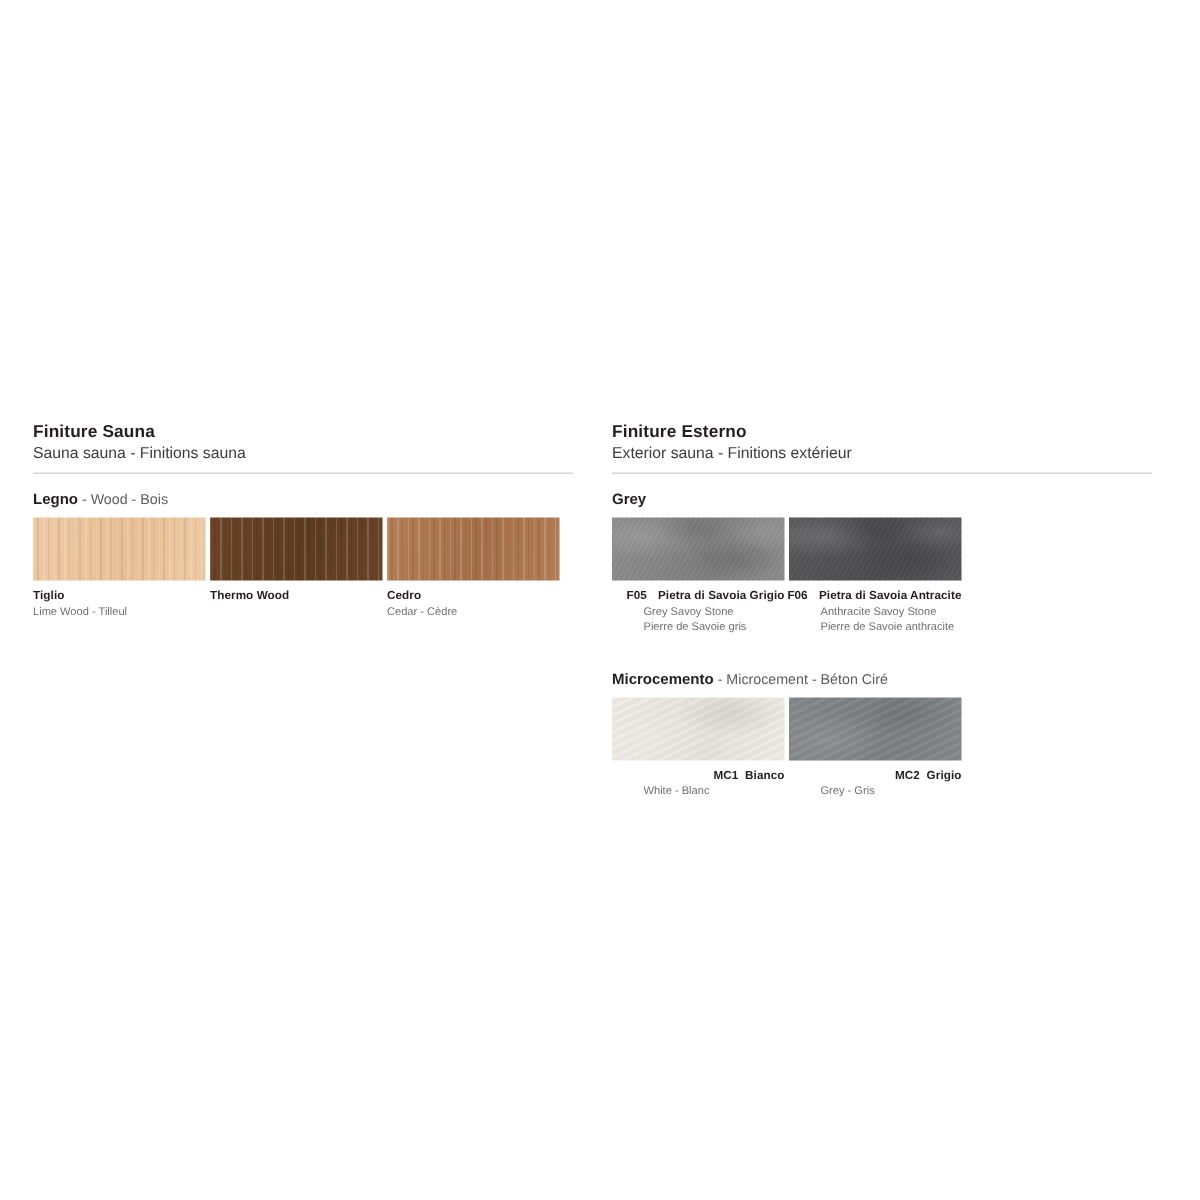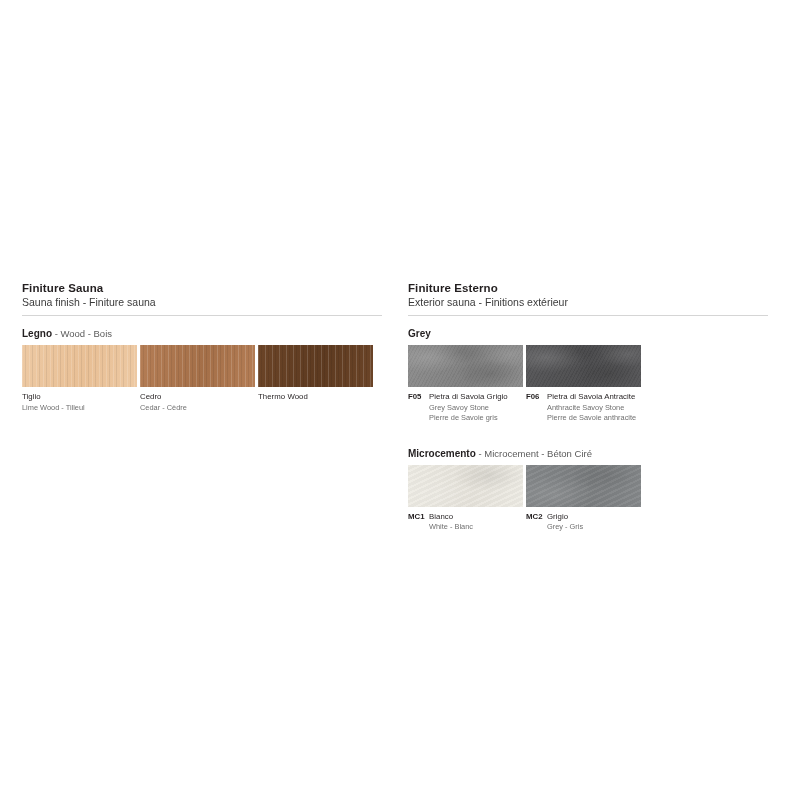--- a/index.html
+++ b/index.html
@@ -138,34 +138,35 @@
       repeating-linear-gradient(155deg, rgba(255,255,255,0.05) 0px, rgba(255,255,255,0.05) 2px, rgba(0,0,0,0.03) 2px, rgba(0,0,0,0.03) 5px);
   }
 
   
   .lbl {
     margin-top: 5px;
     line-height: 10.5px;
   }
   .lbl-main {
     font-size: 7.8px;
-    font-weight: normal;
+    font-weight: bold;
     color: #231f20;
     white-space: nowrap;
     letter-spacing: 0.05px;
   }
   .lbl-sub {
     font-size: 7.4px;
     color: #6f6f6f;
     white-space: nowrap;
   }
   .lbl-code-line {
     display: flex;
     flex-direction: row;
     align-items: baseline;
+    justify-content: flex-end;
   }
   .lbl-code {
     font-size: 7.8px;
     font-weight: bold;
     color: #231f20;
     width: 21px;
     flex: 0 0 21px;
     white-space: nowrap;
   }
   .lbl-indent { padding-left: 21px; }
@@ -176,52 +177,52 @@
 </head>
 <body>
 
 <div id="sheet">
 
   <div class="columns">
 
     <div class="column left">
 
       <div class="sec-title">Finiture Sauna</div>
-      <div class="sec-sub">Sauna finish - Finiture sauna</div>
+      <div class="sec-sub">Sauna sauna - Finitions sauna</div>
       <div class="rule"></div>
 
       <div class="group-block">
         <div class="grp-head">
           <span class="grp-name">Legno</span>
           <span>- Wood - Bois</span>
         </div>
 
         <div class="swatch-row">
 
           <div class="swatch-cell">
             <div class="swatch wood" id="sw-0-0-0" style="background: linear-gradient(100deg, rgb(237, 201, 163) 0%, rgb(232, 191, 149) 55%, rgb(237, 201, 163) 100%);"></div>
             <div class="lbl">
               <div class="lbl-main">Tiglio</div>
               <div class="lbl-sub">Lime Wood - Tilleul</div>
             </div>
           </div>
 
           <div class="swatch-cell">
+            <div class="swatch wood" id="sw-0-0-2" style="background: linear-gradient(100deg, rgb(107, 68, 39) 0%, rgb(93, 58, 32) 55%, rgb(107, 68, 39) 100%);"></div>
+            <div class="lbl">
+              <div class="lbl-main">Thermo Wood</div>
+
+            </div>
+          </div>
+
+          <div class="swatch-cell">
             <div class="swatch wood" id="sw-0-0-1" style="background: linear-gradient(100deg, rgb(180, 125, 85) 0%, rgb(164, 111, 72) 55%, rgb(180, 125, 85) 100%);"></div>
             <div class="lbl">
               <div class="lbl-main">Cedro</div>
               <div class="lbl-sub">Cedar - Cèdre</div>
-            </div>
-          </div>
-
-          <div class="swatch-cell">
-            <div class="swatch wood" id="sw-0-0-2" style="background: linear-gradient(100deg, rgb(107, 68, 39) 0%, rgb(93, 58, 32) 55%, rgb(107, 68, 39) 100%);"></div>
-            <div class="lbl">
-              <div class="lbl-main">Thermo Wood</div>
-
             </div>
           </div>
 
         </div>
       </div>
 
     </div>
 
     <div class="column right">
 

